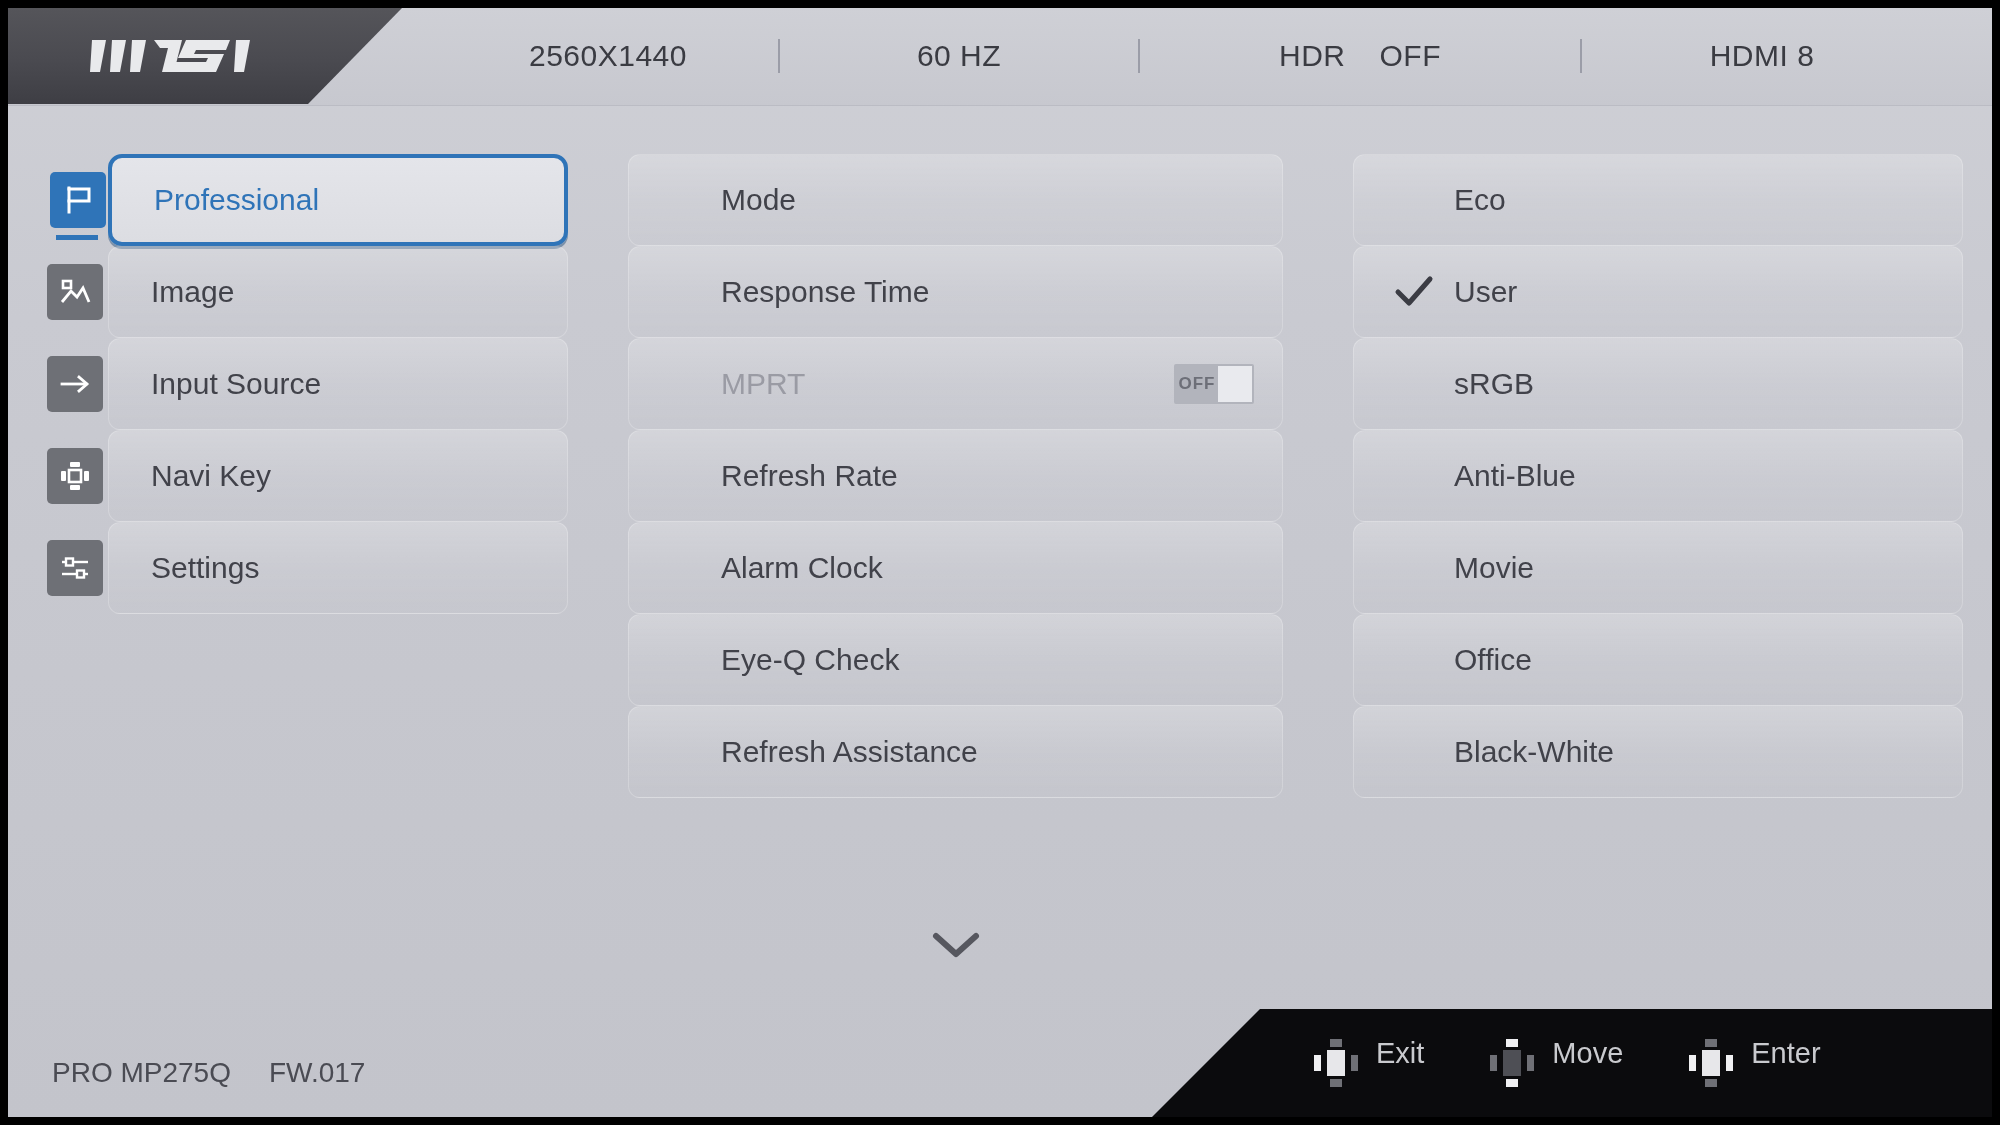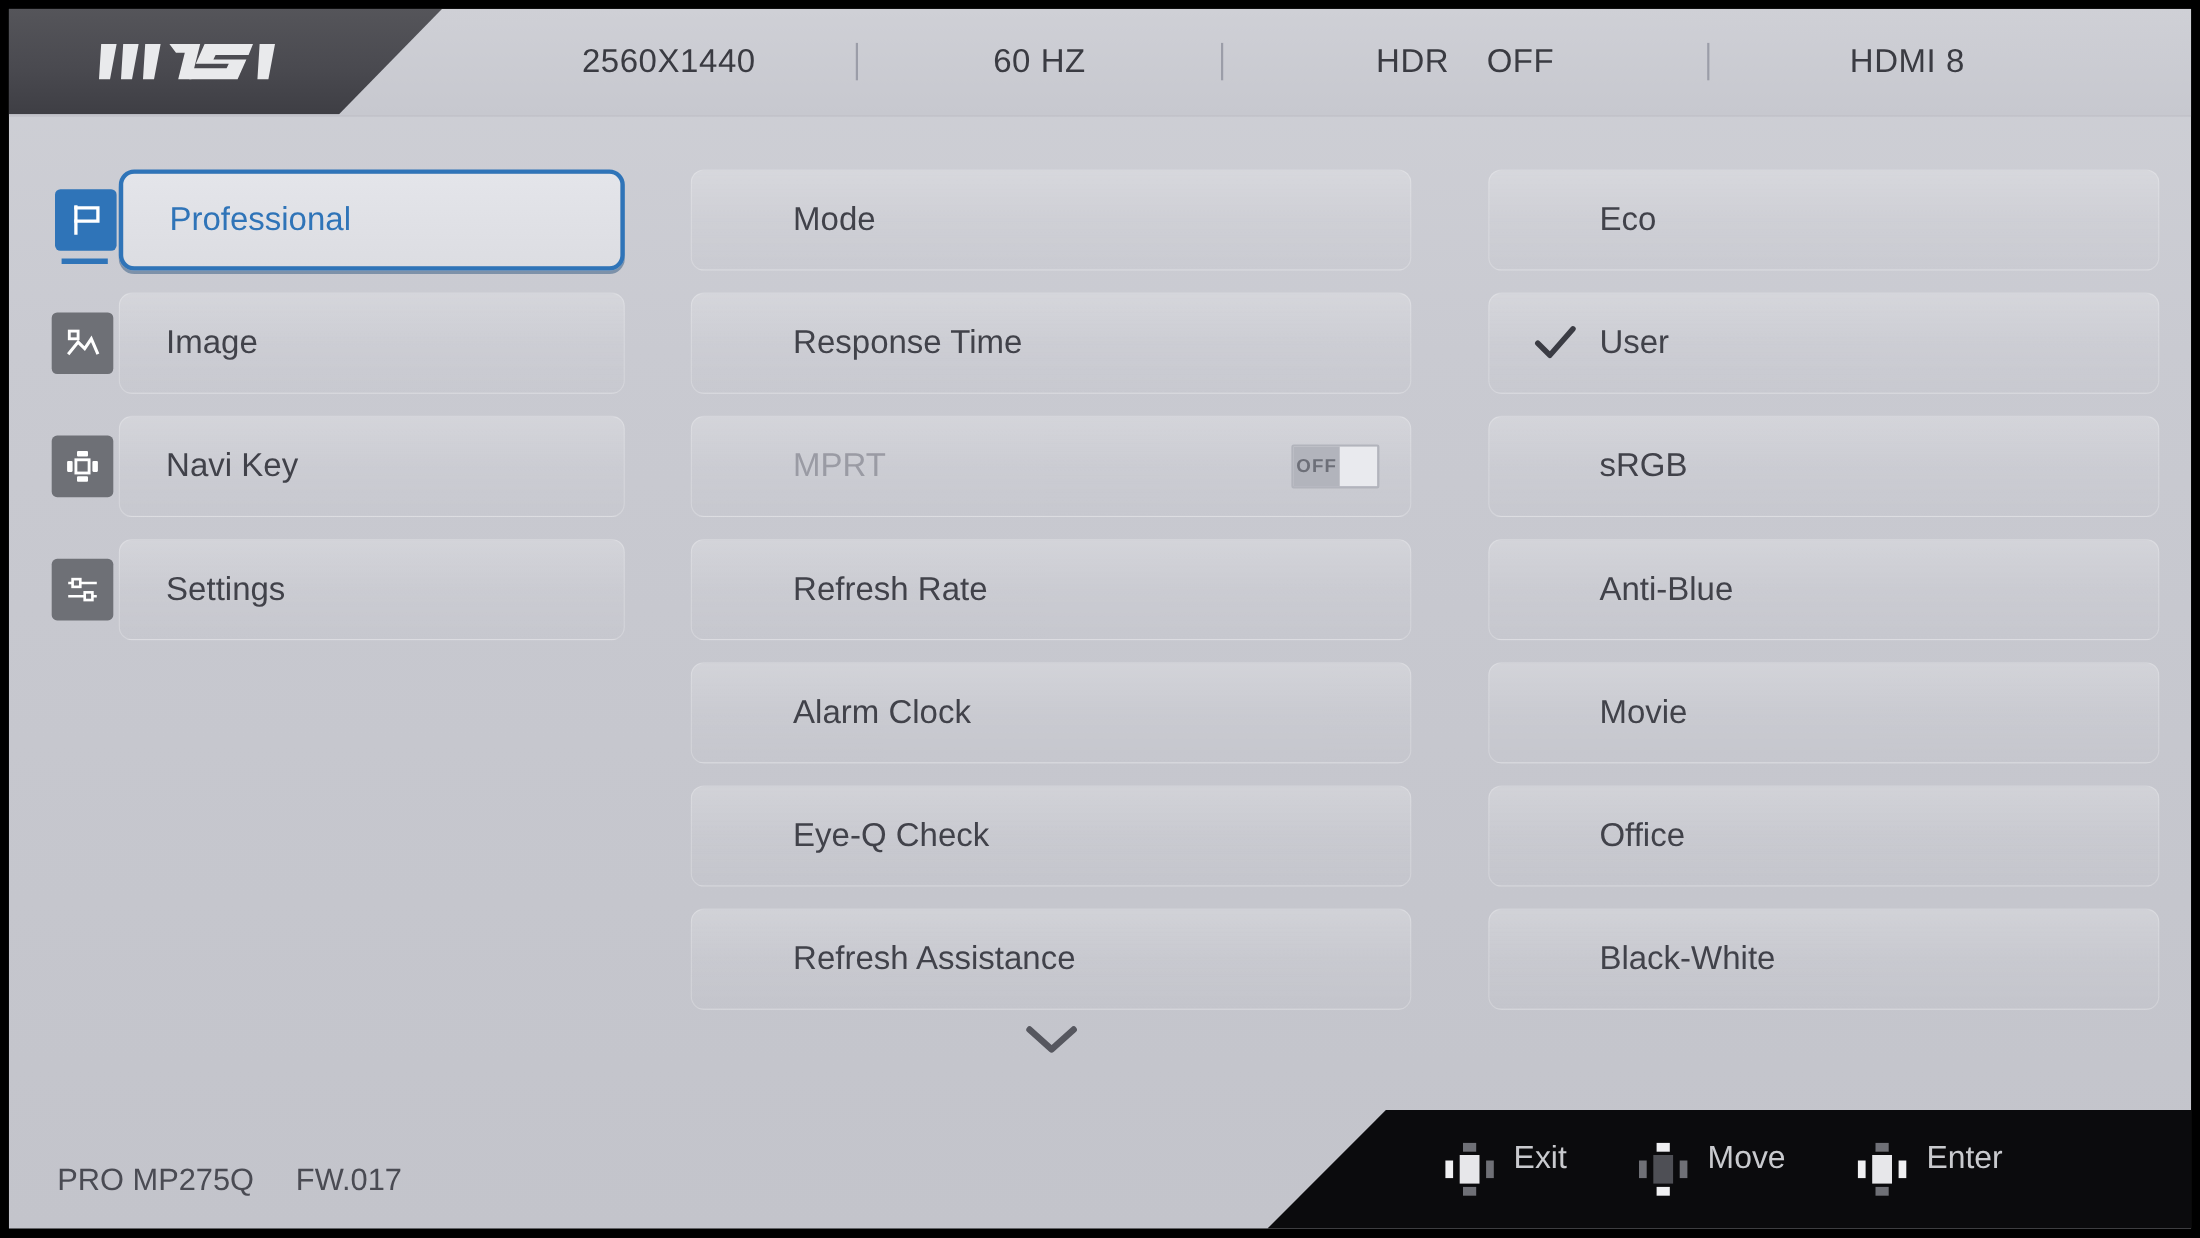--- a/index.html
+++ b/index.html
@@ -71,21 +71,21 @@
     letter-spacing: 0.5px;
   }
   .status-cell {
     display: flex;
     align-items: center;
     justify-content: center;
     gap: 34px;
     white-space: nowrap;
   }
   .sc-res { width: 340px; }
-  .sc-hz  { width: 330px; text-align: right; }
+  .sc-hz  { width: 358px; text-align: right; }
   .sc-hdr { width: 440px; align-items: flex-end; }
   .sc-src { width: 360px; }
   .divider {
     width: 2px;
     height: 34px;
     background: #9b9da8;
     flex: none;
   }
 
   
@@ -99,21 +99,20 @@
 
   .col { position: absolute; top: 48px; }
   .col-menu    { left: 40px;   width: 520px; }
   .col-sub     { left: 620px;  width: 655px; }
   .col-options { left: 1345px; width: 610px; }
 
   
   .row {
     position: relative;
     height: 92px;
-    margin-bottom: 20px;
     border-radius: 12px;
     display: flex;
     align-items: center;
     background: linear-gradient(180deg, rgba(255,255,255,0.30) 0%, rgba(255,255,255,0.10) 48%, rgba(255,255,255,0.02) 100%);
     border: 1px solid rgba(255,255,255,0.30);
     box-sizing: border-box;
     color: #41424a;
     font-size: 30px;
   }
   .row.plain {
@@ -331,20 +330,31 @@
         <div class="row menu-row plain">
           <div class="icon-tile">
             <svg width="34" height="34" viewBox="0 0 34 34" aria-hidden="true">
               <rect x="5" y="6" width="8" height="7" fill="none" stroke="#ffffff" stroke-width="2.6"></rect>
               <polyline points="4,27 13,16 19,22 25,13 31,27" fill="none" stroke="#ffffff" stroke-width="2.8" stroke-linejoin="miter"></polyline>
             </svg>
           </div>
           <span class="label">Image</span>
         </div>
 
+        <div class="row menu-row plain">
+          <div class="icon-tile">
+            <svg width="34" height="34" viewBox="0 0 34 34" aria-hidden="true">
+              <g fill="none" stroke="#ffffff" stroke-width="2.8" stroke-linecap="square">
+                <line x1="4" y1="17" x2="28" y2="17"></line>
+                <polyline points="21,10 29,17 21,24" fill="none"></polyline>
+              </g>
+            </svg>
+          </div>
+          <span class="label">Input Source</span>
+        </div>
 
         <div class="row menu-row plain">
           <div class="icon-tile">
             <svg width="34" height="34" viewBox="0 0 34 34" aria-hidden="true">
               <g fill="#ffffff">
                 <rect x="12" y="3" width="10" height="5" rx="1"></rect>
                 <rect x="12" y="26" width="10" height="5" rx="1"></rect>
                 <rect x="3" y="12" width="5" height="10" rx="1"></rect>
                 <rect x="26" y="12" width="5" height="10" rx="1"></rect>
               </g>

